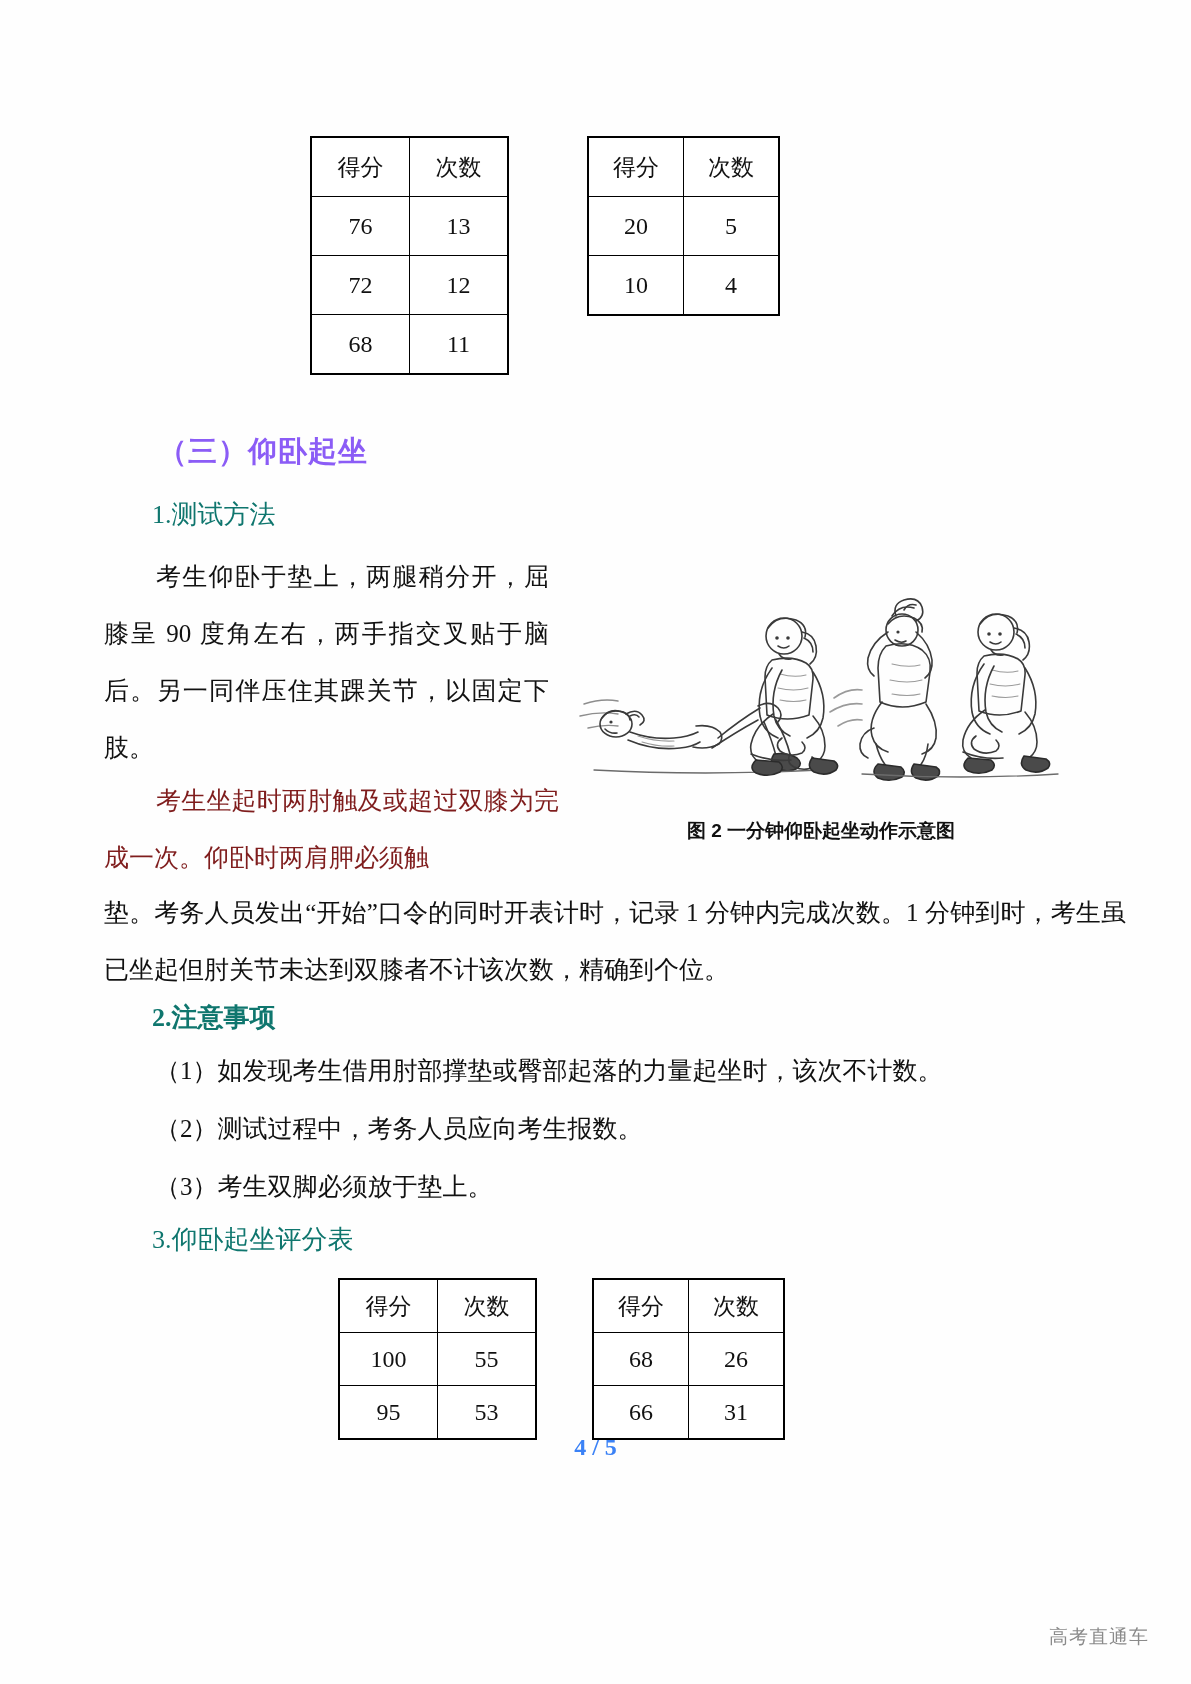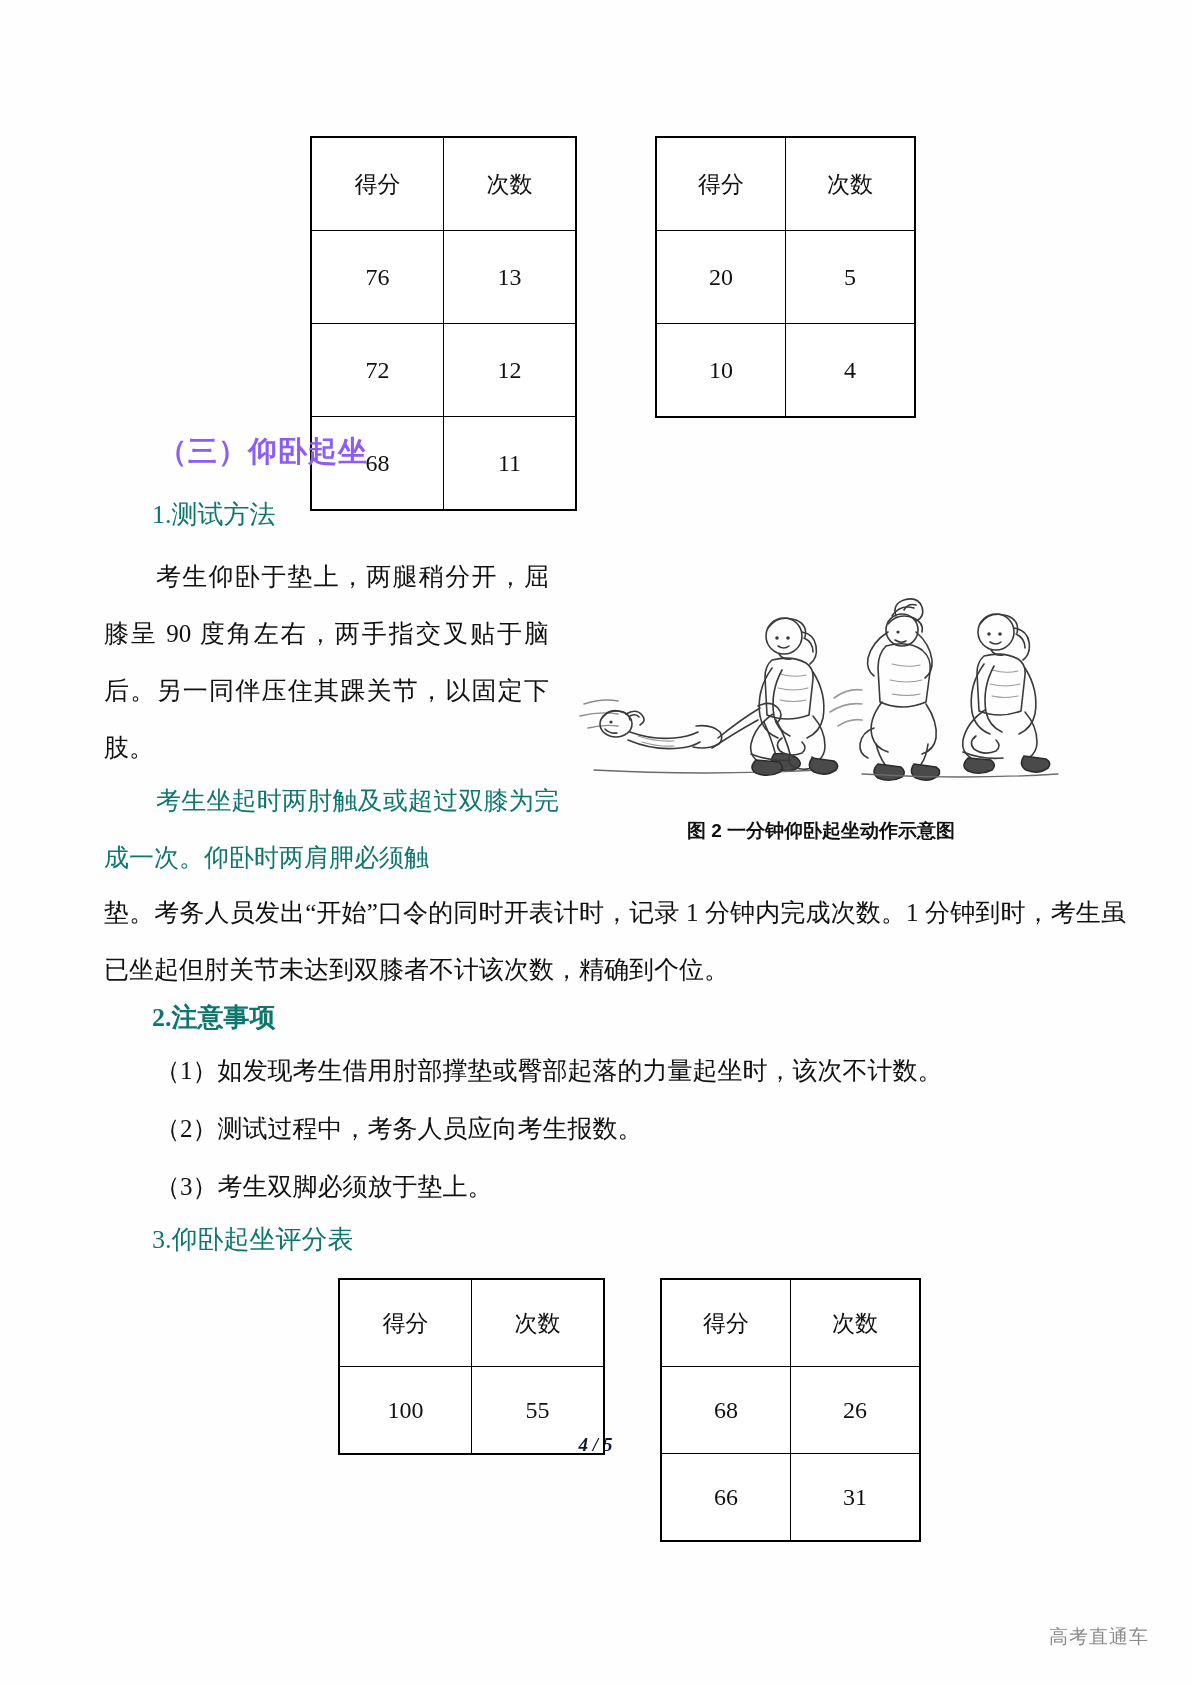--- a/index.html
+++ b/index.html
@@ -27,21 +27,21 @@
     border-collapse: collapse;
     border: 2px solid #000;
     background: #fff;
   }
   .score-table td {
     border: 1px solid #000;
     text-align: center;
     font-size: 24px;
     font-family: "Liberation Serif", "DejaVu Serif", serif;
     color: #111;
-    padding: 17px;
+    padding: 0;
   }
   .score-table td.hcell {
     font-size: 23px;
   }
   .score-table.t-a td { width: 97px; height: 58px; }
   .score-table.t-b td { width: 94px; height: 58px; }
   .score-table.t-c td { width: 97px; height: 52px; }
   .score-table.t-d td { width: 94px; height: 52px; }
 
   .tbl-wrap-top {
@@ -102,21 +102,21 @@
   }
   .para-narrow-2 {
     position: absolute;
     left: 104px;
     top: 772px;
     width: 455px;
     font-size: 25px;
     line-height: 57px;
     text-indent: 52px;
     text-align: justify;
-    color: #0f766e;
+    color: #7f1d1d;
   }
   .para-wide {
     position: absolute;
     left: 104px;
     top: 884px;
     width: 1022px;
     font-size: 25px;
     line-height: 57px;
     text-align: justify;
     color: #111;
@@ -153,24 +153,23 @@
     color: #111;
   }
 
   
   .page-footer {
     position: absolute;
     left: 0;
     top: 1434px;
     width: 1191px;
     text-align: center;
-    font-size: 19px;
+    font-size: 24px;
     font-weight: bold;
-    color: #0f172a;
-    font-style: italic;
+    color: #3b82f6;
   }
   .watermark {
     position: absolute;
     right: 42px;
     bottom: 34px;
     font-size: 19px;
     color: #8a8a8a;
     font-family: Liberation Serif, serif;
     letter-spacing: 1px;
   }
@@ -388,20 +387,24 @@
       <table class="score-table t-c">
         <tbody>
           <tr>
             <td class="hcell">得分</td>
             <td class="hcell">次数</td>
           </tr>
           <tr>
             <td>100</td>
             <td>55</td>
           </tr>
+          <tr>
+            <td>95</td>
+            <td>53</td>
+          </tr>
         </tbody>
       </table>
     </div>
 
     <div class="tbl-slot-4">
       <table class="score-table t-d">
         <tbody>
           <tr>
             <td class="hcell">得分</td>
             <td class="hcell">次数</td>

